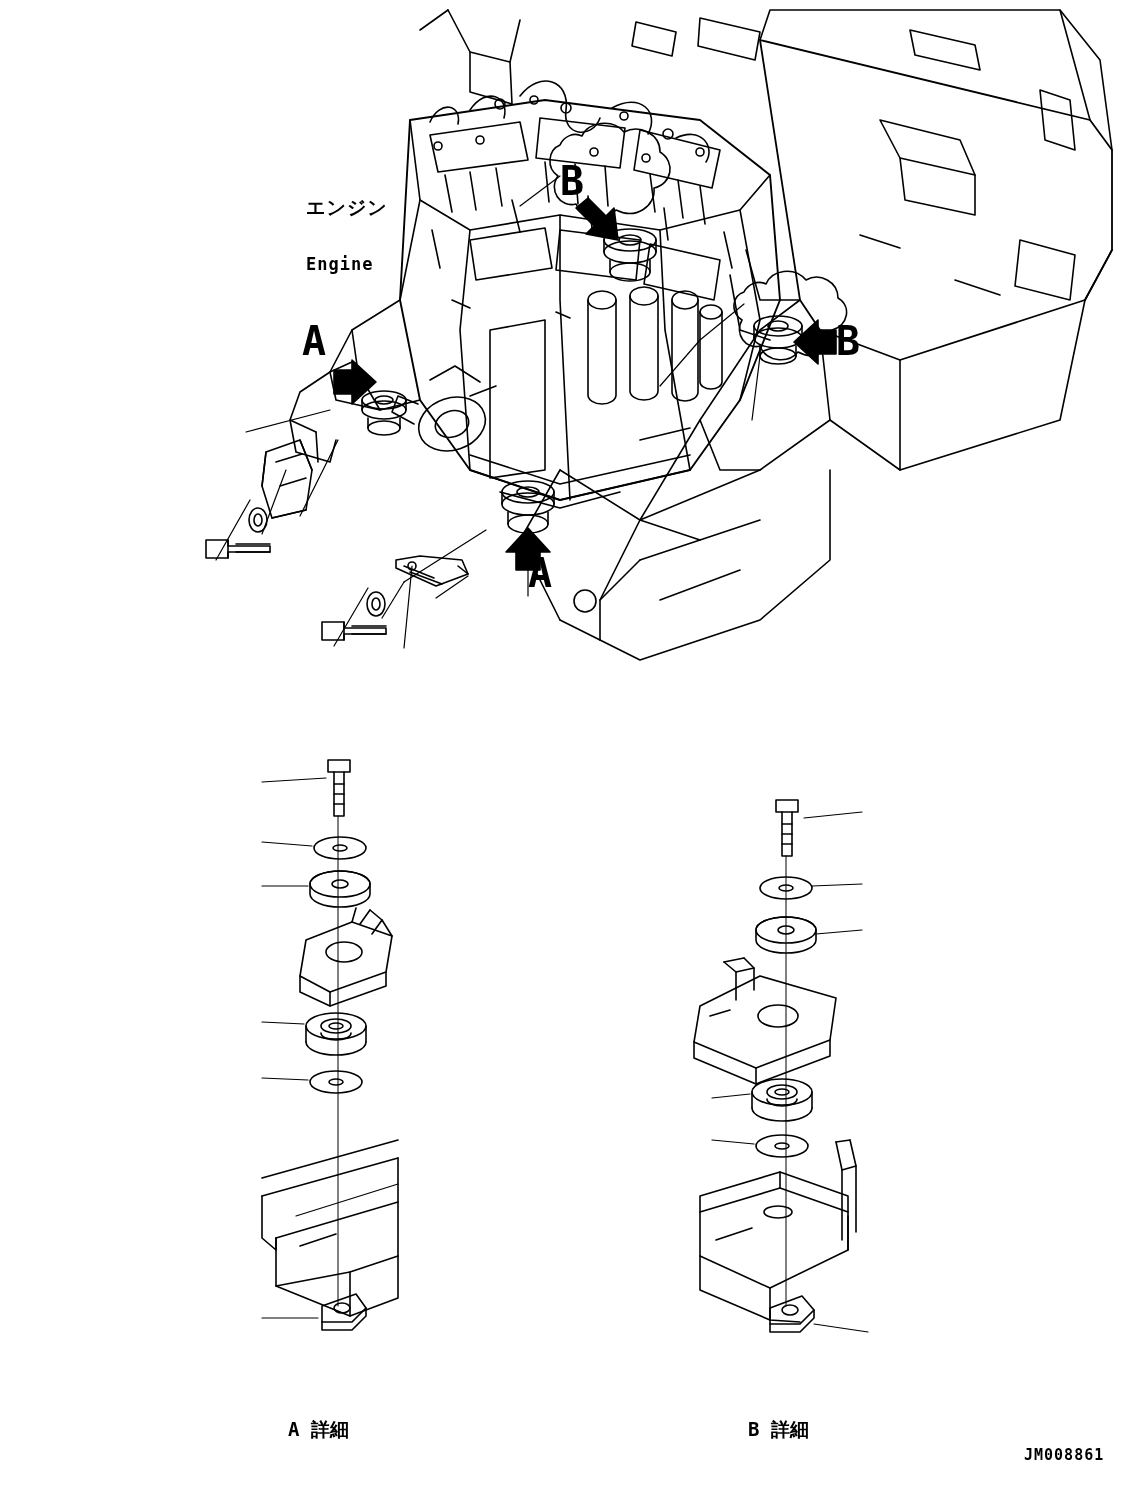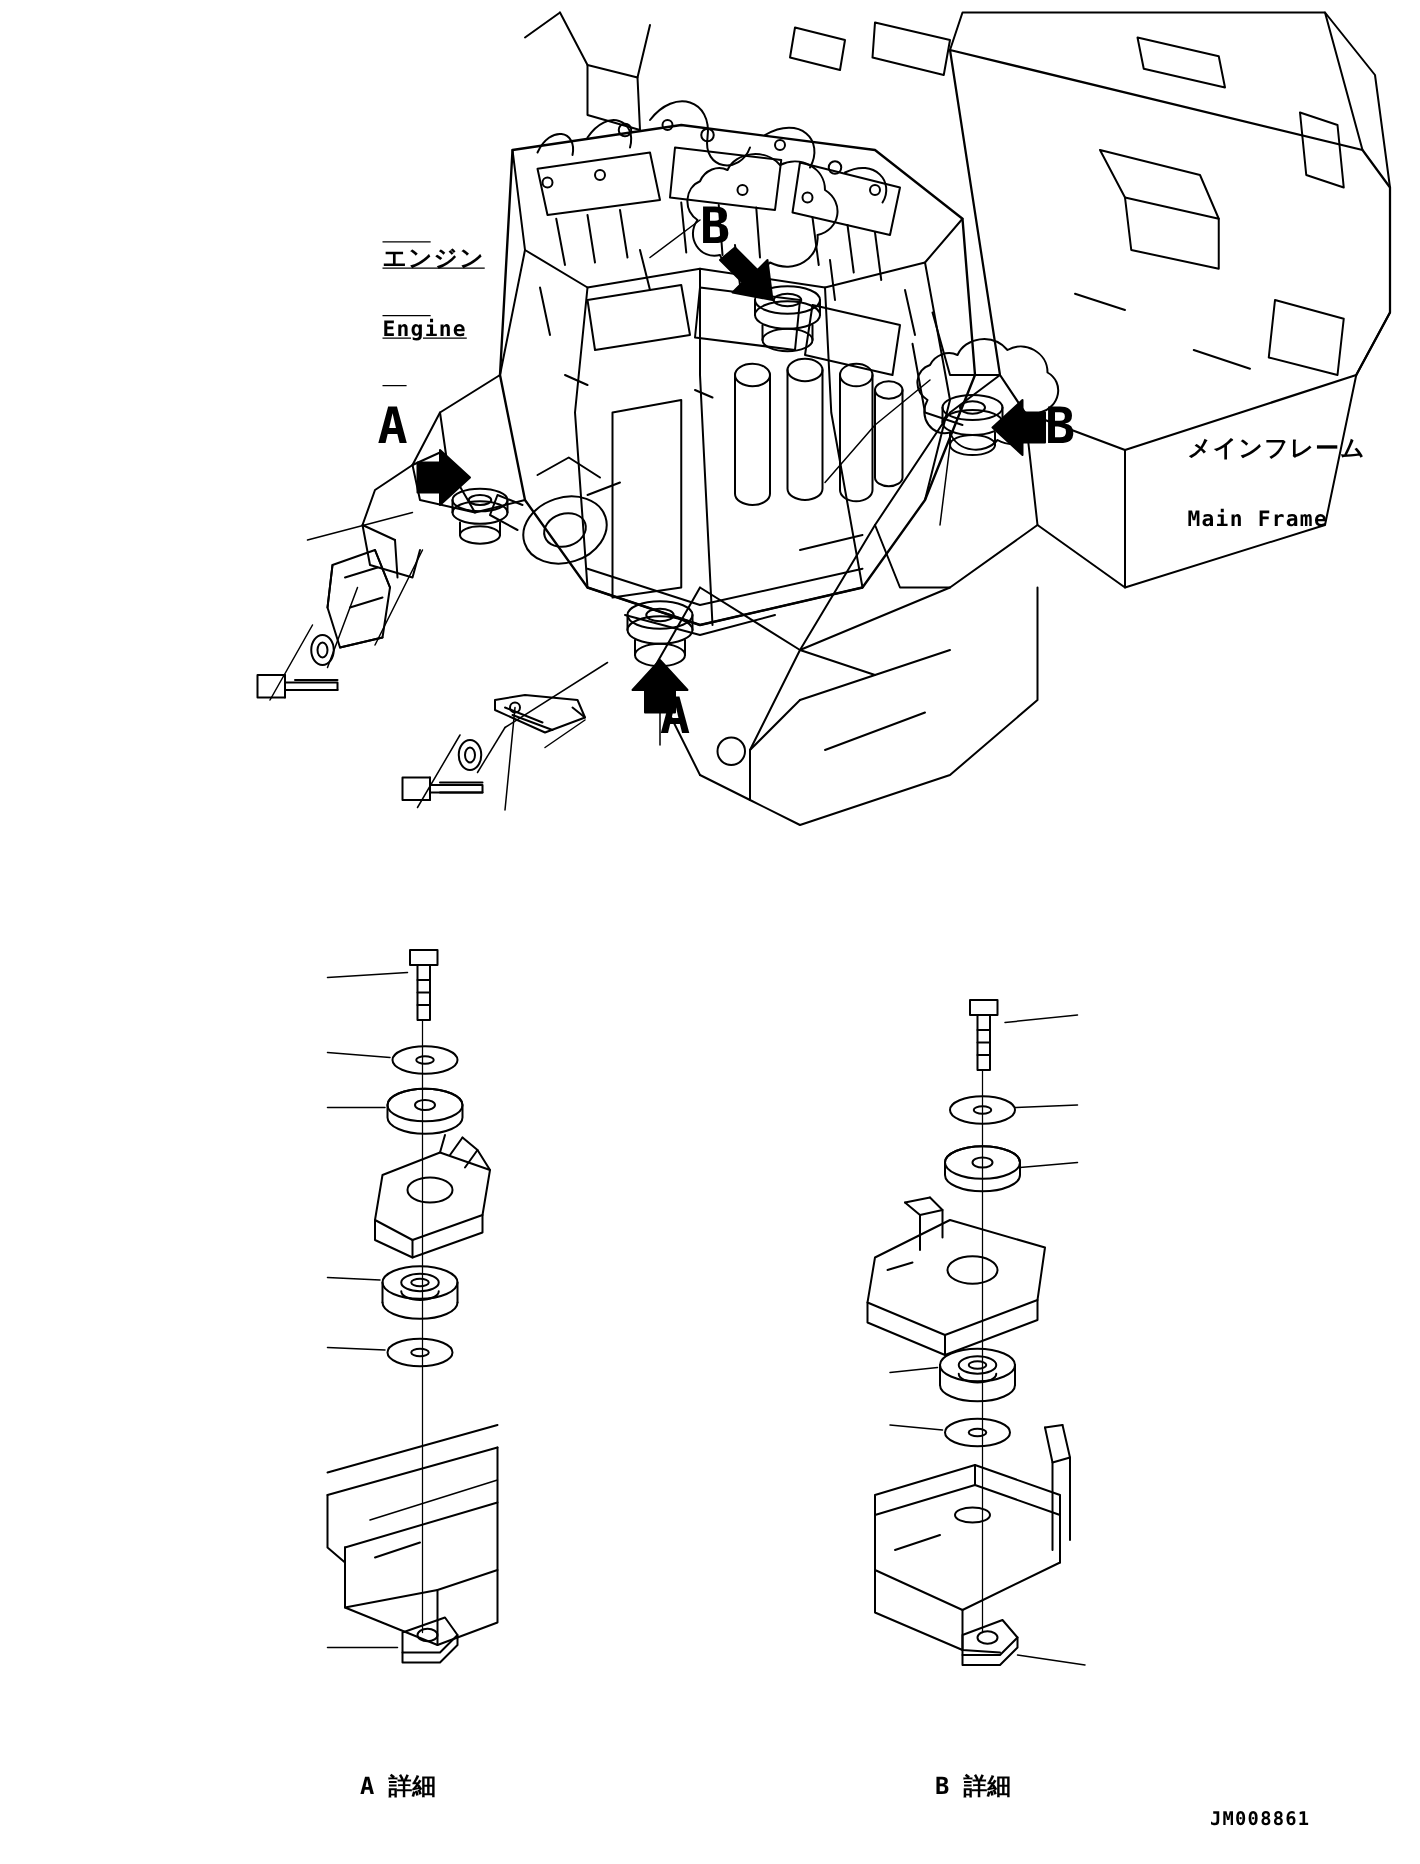--- a/index.html
+++ b/index.html
@@ -373,40 +373,36 @@
           <ellipse cx="790" cy="1310" rx="8" ry="5"></ellipse>
           <path d="M770 1324 L770 1332 L800 1332 L814 1318 L814 1310"></path>
         </g>
         <path d="M814 1324 L868 1332" stroke-width="1.2"></path>
         <path d="M786 856 L786 1306" stroke-width="1"></path>
       </g>
 
     </g>
   </svg>
 
-  <div class="lbl" style="left:306px;top:160px;text-decoration:underline;">
+  <div class="lbl" style="left:306px;top:160px;">
     <span class="jp">エンジン</span>
     <span class="en">Engine</span>
   </div>
 
-  <div class="lbl" style="left:950px;top:312px;">
-    <span class="jp">メインフレーム</span>
-    <span class="en">Main Frame</span>
-  </div>
 
   <div class="bigletter" style="left:302px;top:318px;">A</div>
   <div class="bigletter" style="left:528px;top:550px;">A</div>
   <div class="bigletter" style="left:560px;top:158px;">B</div>
   <div class="bigletter" style="left:836px;top:318px;">B</div>
 
   <div class="detail" style="left:288px;top:1368px;width:140px;text-align:left;">
     <div>A 詳細</div>
     
   </div>
 
   <div class="detail" style="left:748px;top:1368px;width:150px;text-align:left;">
     <div>B 詳細</div>
     
   </div>
 
-  <div class="docid" style="left:968px;top:1446px;">JM008861</div>
+  <div class="docid" style="left:1024px;top:1446px;">JM008861</div>
 
 </div>
 
 </body></html>

